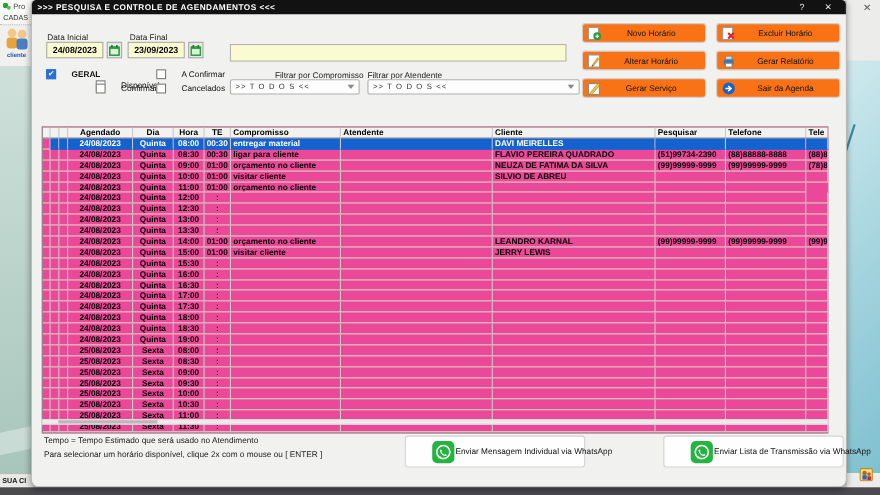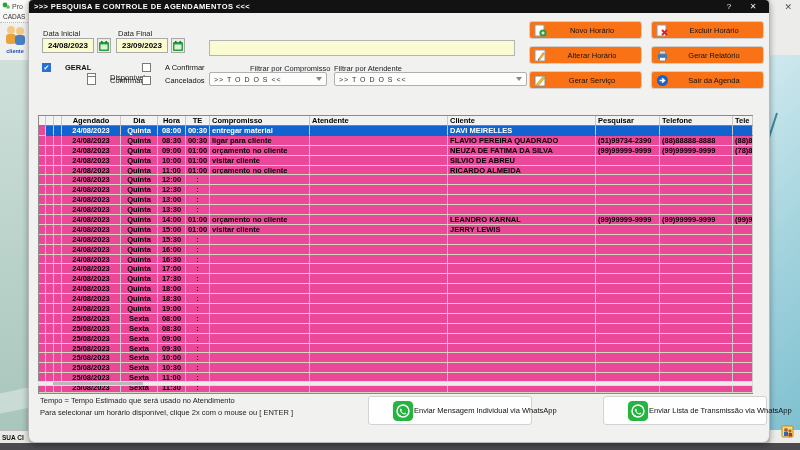--- a/index.html
+++ b/index.html
@@ -306,21 +306,20 @@
         <div class="trow">
           <div class="cell"></div>
           <div class="cell"></div>
           <div class="cell"></div>
           <div class="cell c-center">24/08/2023</div>
           <div class="cell c-center">Quinta</div>
           <div class="cell c-center">11:00</div>
           <div class="cell c-center">01:00</div>
           <div class="cell">orçamento no cliente</div>
           <div class="cell"></div>
-          <div class="cell">RICARDO ALMEIDA</div>
           <div class="cell"></div>
           <div class="cell"></div>
           <div class="cell"></div>
         </div>
         <div class="trow">
           <div class="cell"></div>
           <div class="cell"></div>
           <div class="cell"></div>
           <div class="cell c-center">24/08/2023</div>
           <div class="cell c-center">Quinta</div>

